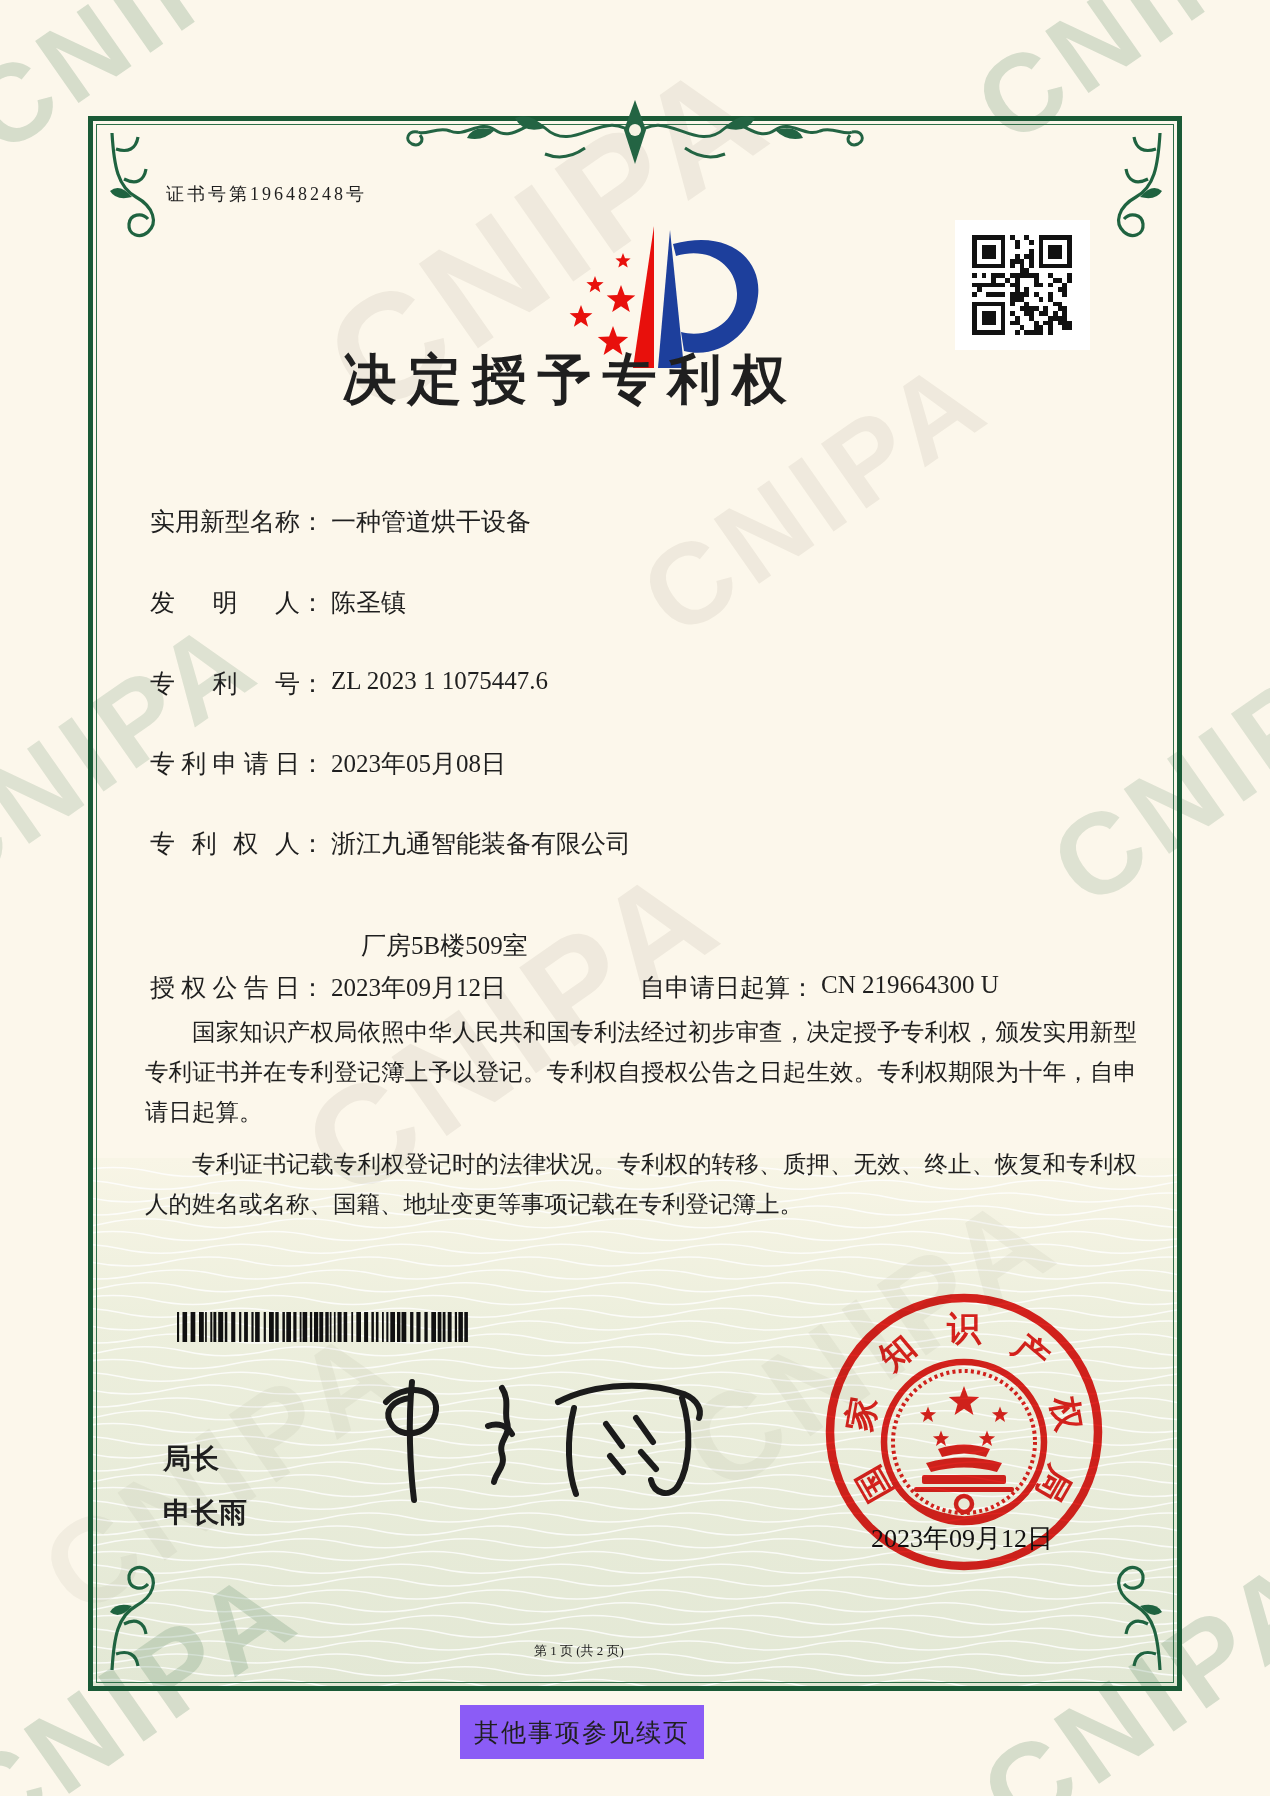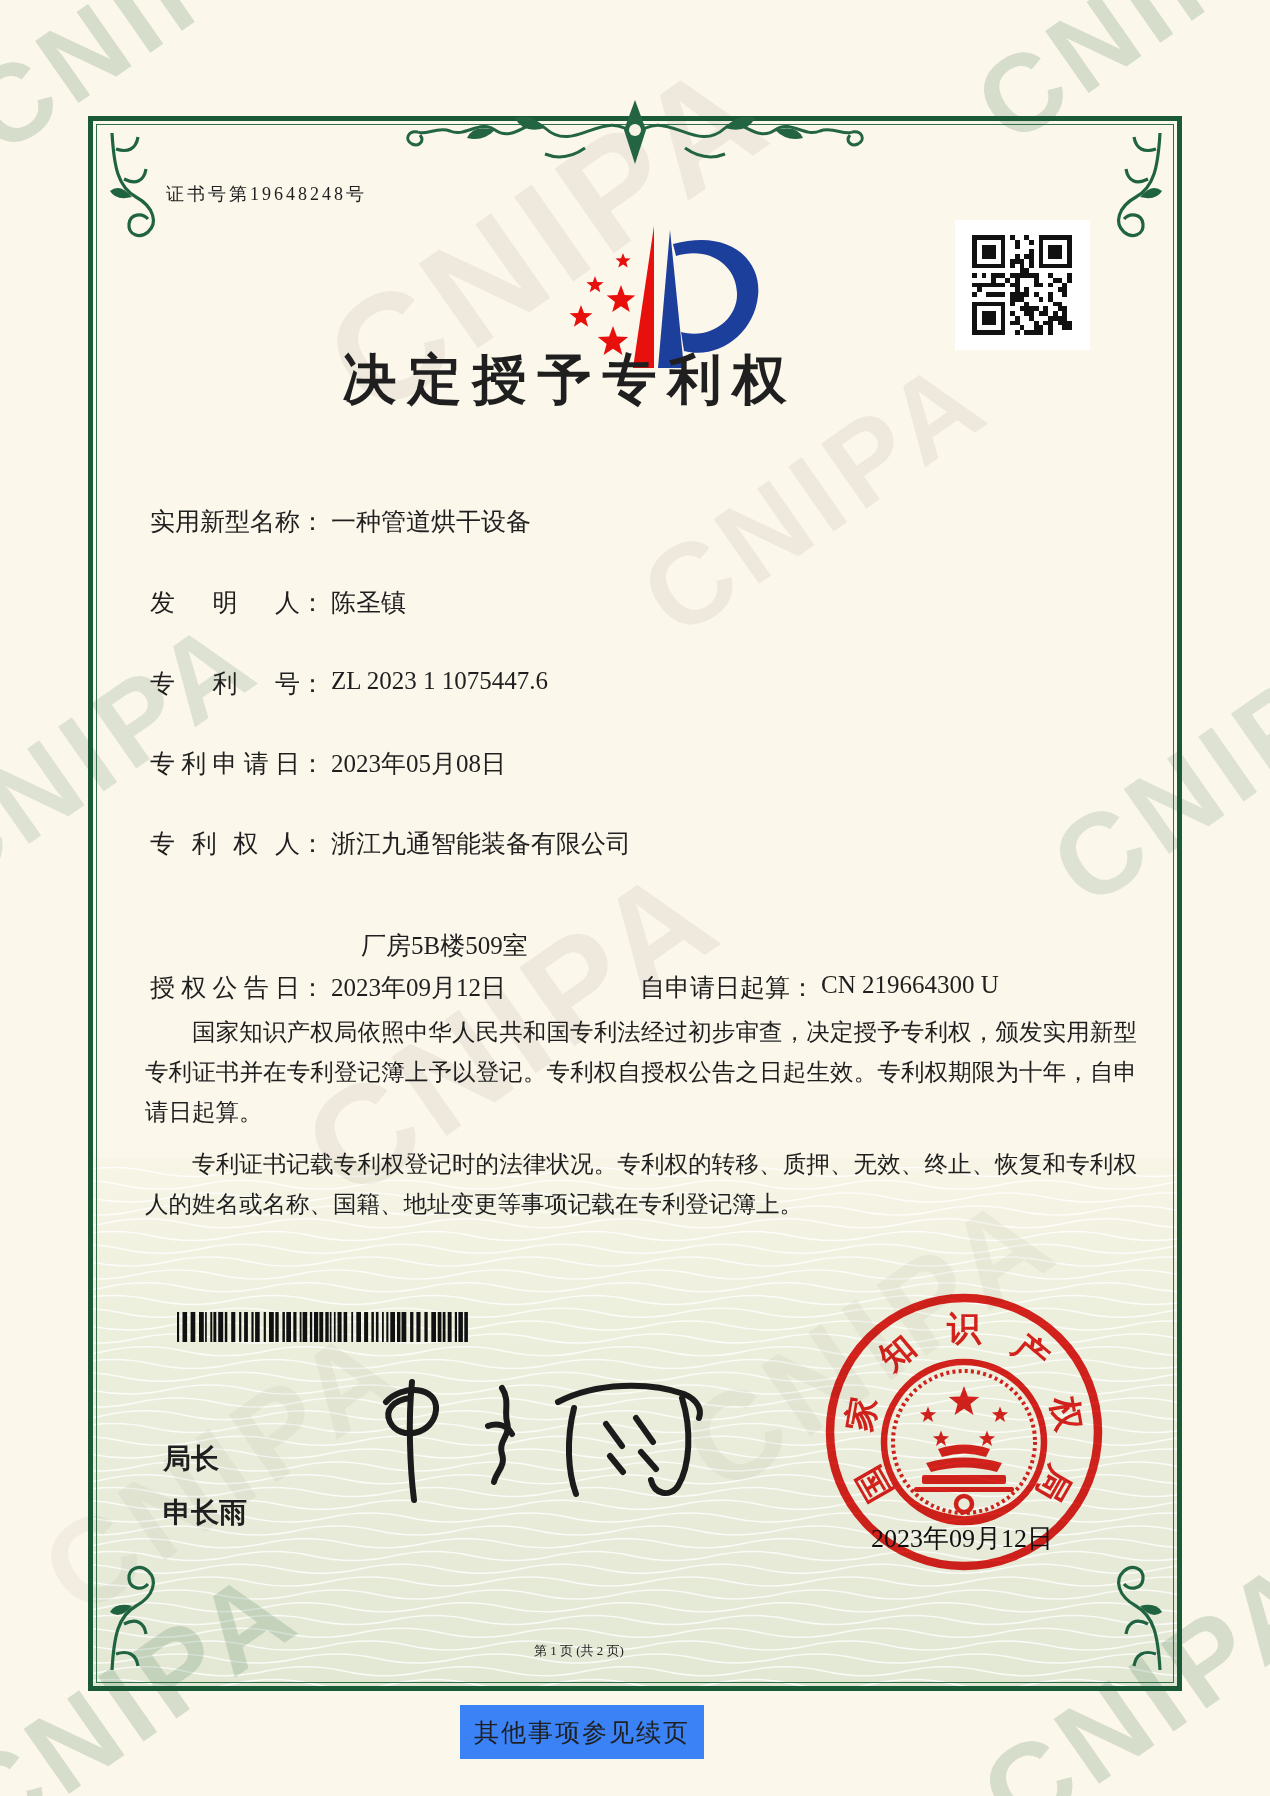--- a/index.html
+++ b/index.html
@@ -34,21 +34,21 @@
   .legal{position:absolute;left:145px;width:992px;font-size:23.5px;line-height:40px;
     text-align:justify;z-index:4;}
   .legal p{margin:0 0 12px 0;text-indent:2em;}
   #sig-title{left:163px;top:1440px;font-size:28px;font-weight:600;z-index:4;
     font-family:Liberation Mono, monospace;}
   #sig-name{left:163px;top:1494px;font-size:28px;font-weight:600;z-index:4;
     font-family:"Liberation Sans","DejaVu Sans",sans-serif;}
   #seal-date{left:852px;top:1521px;width:220px;text-align:center;font-size:26px;
     color:#101010;z-index:6;}
   #page-num{left:304px;top:1642px;width:550px;text-align:center;font-size:13px;z-index:4;}
-  #footer-strip{left:460px;top:1705px;width:244px;height:54px;background:#3b82f6;
+  #footer-strip{left:460px;top:1705px;width:244px;height:54px;background:#8b5cf6;
     z-index:5;display:flex;align-items:center;justify-content:center;}
   #footer-note{font-size:25px;letter-spacing:2px;}
   
   svg.deco{position:absolute;overflow:hidden;}
   #waves-svg{left:93px;top:1158px;width:1084px;height:528px;z-index:1;}
   #logo-svg{left:470px;top:190px;width:350px;height:180px;z-index:4;}
   #qr-box{left:955px;top:220px;width:135px;height:130px;background:#ffffff;z-index:4;}
   #qr-svg{left:17px;top:15px;width:100px;height:100px;}
   #barcode-svg{left:175px;top:1312px;width:300px;height:30px;z-index:4;}
   #seal-svg{left:814px;top:1282px;width:300px;height:300px;z-index:5;mix-blend-mode:multiply;opacity:.95;}

